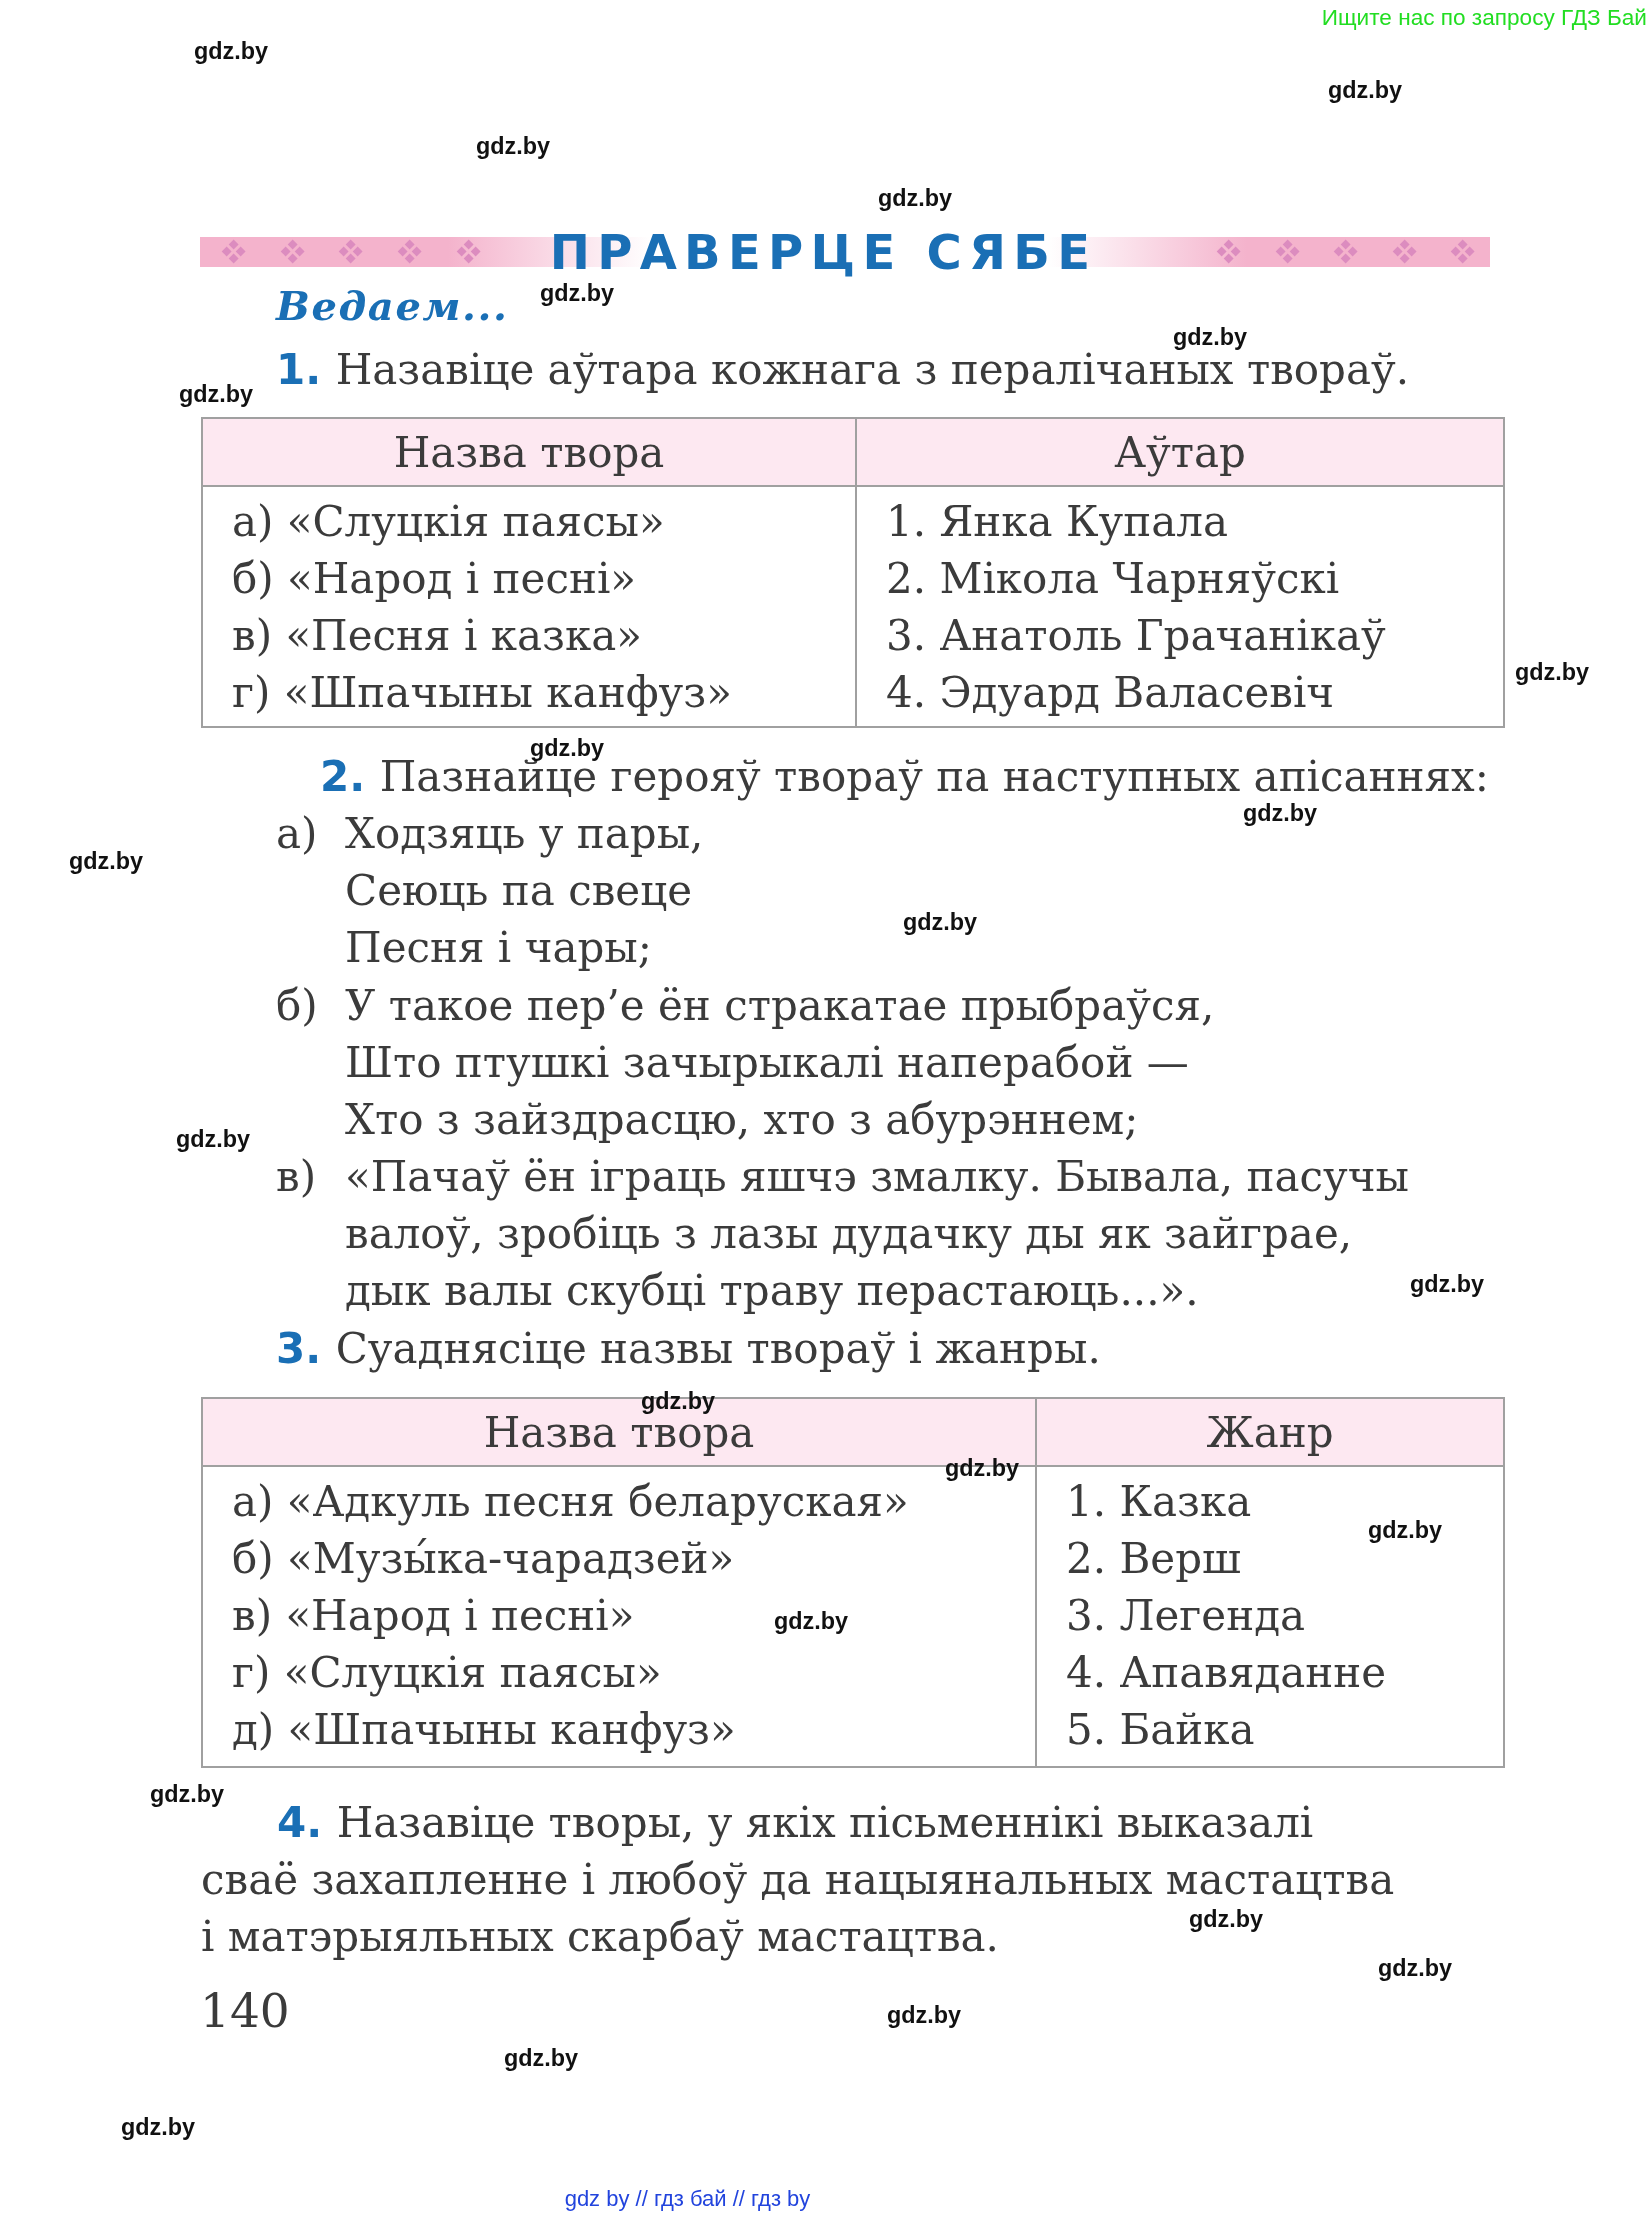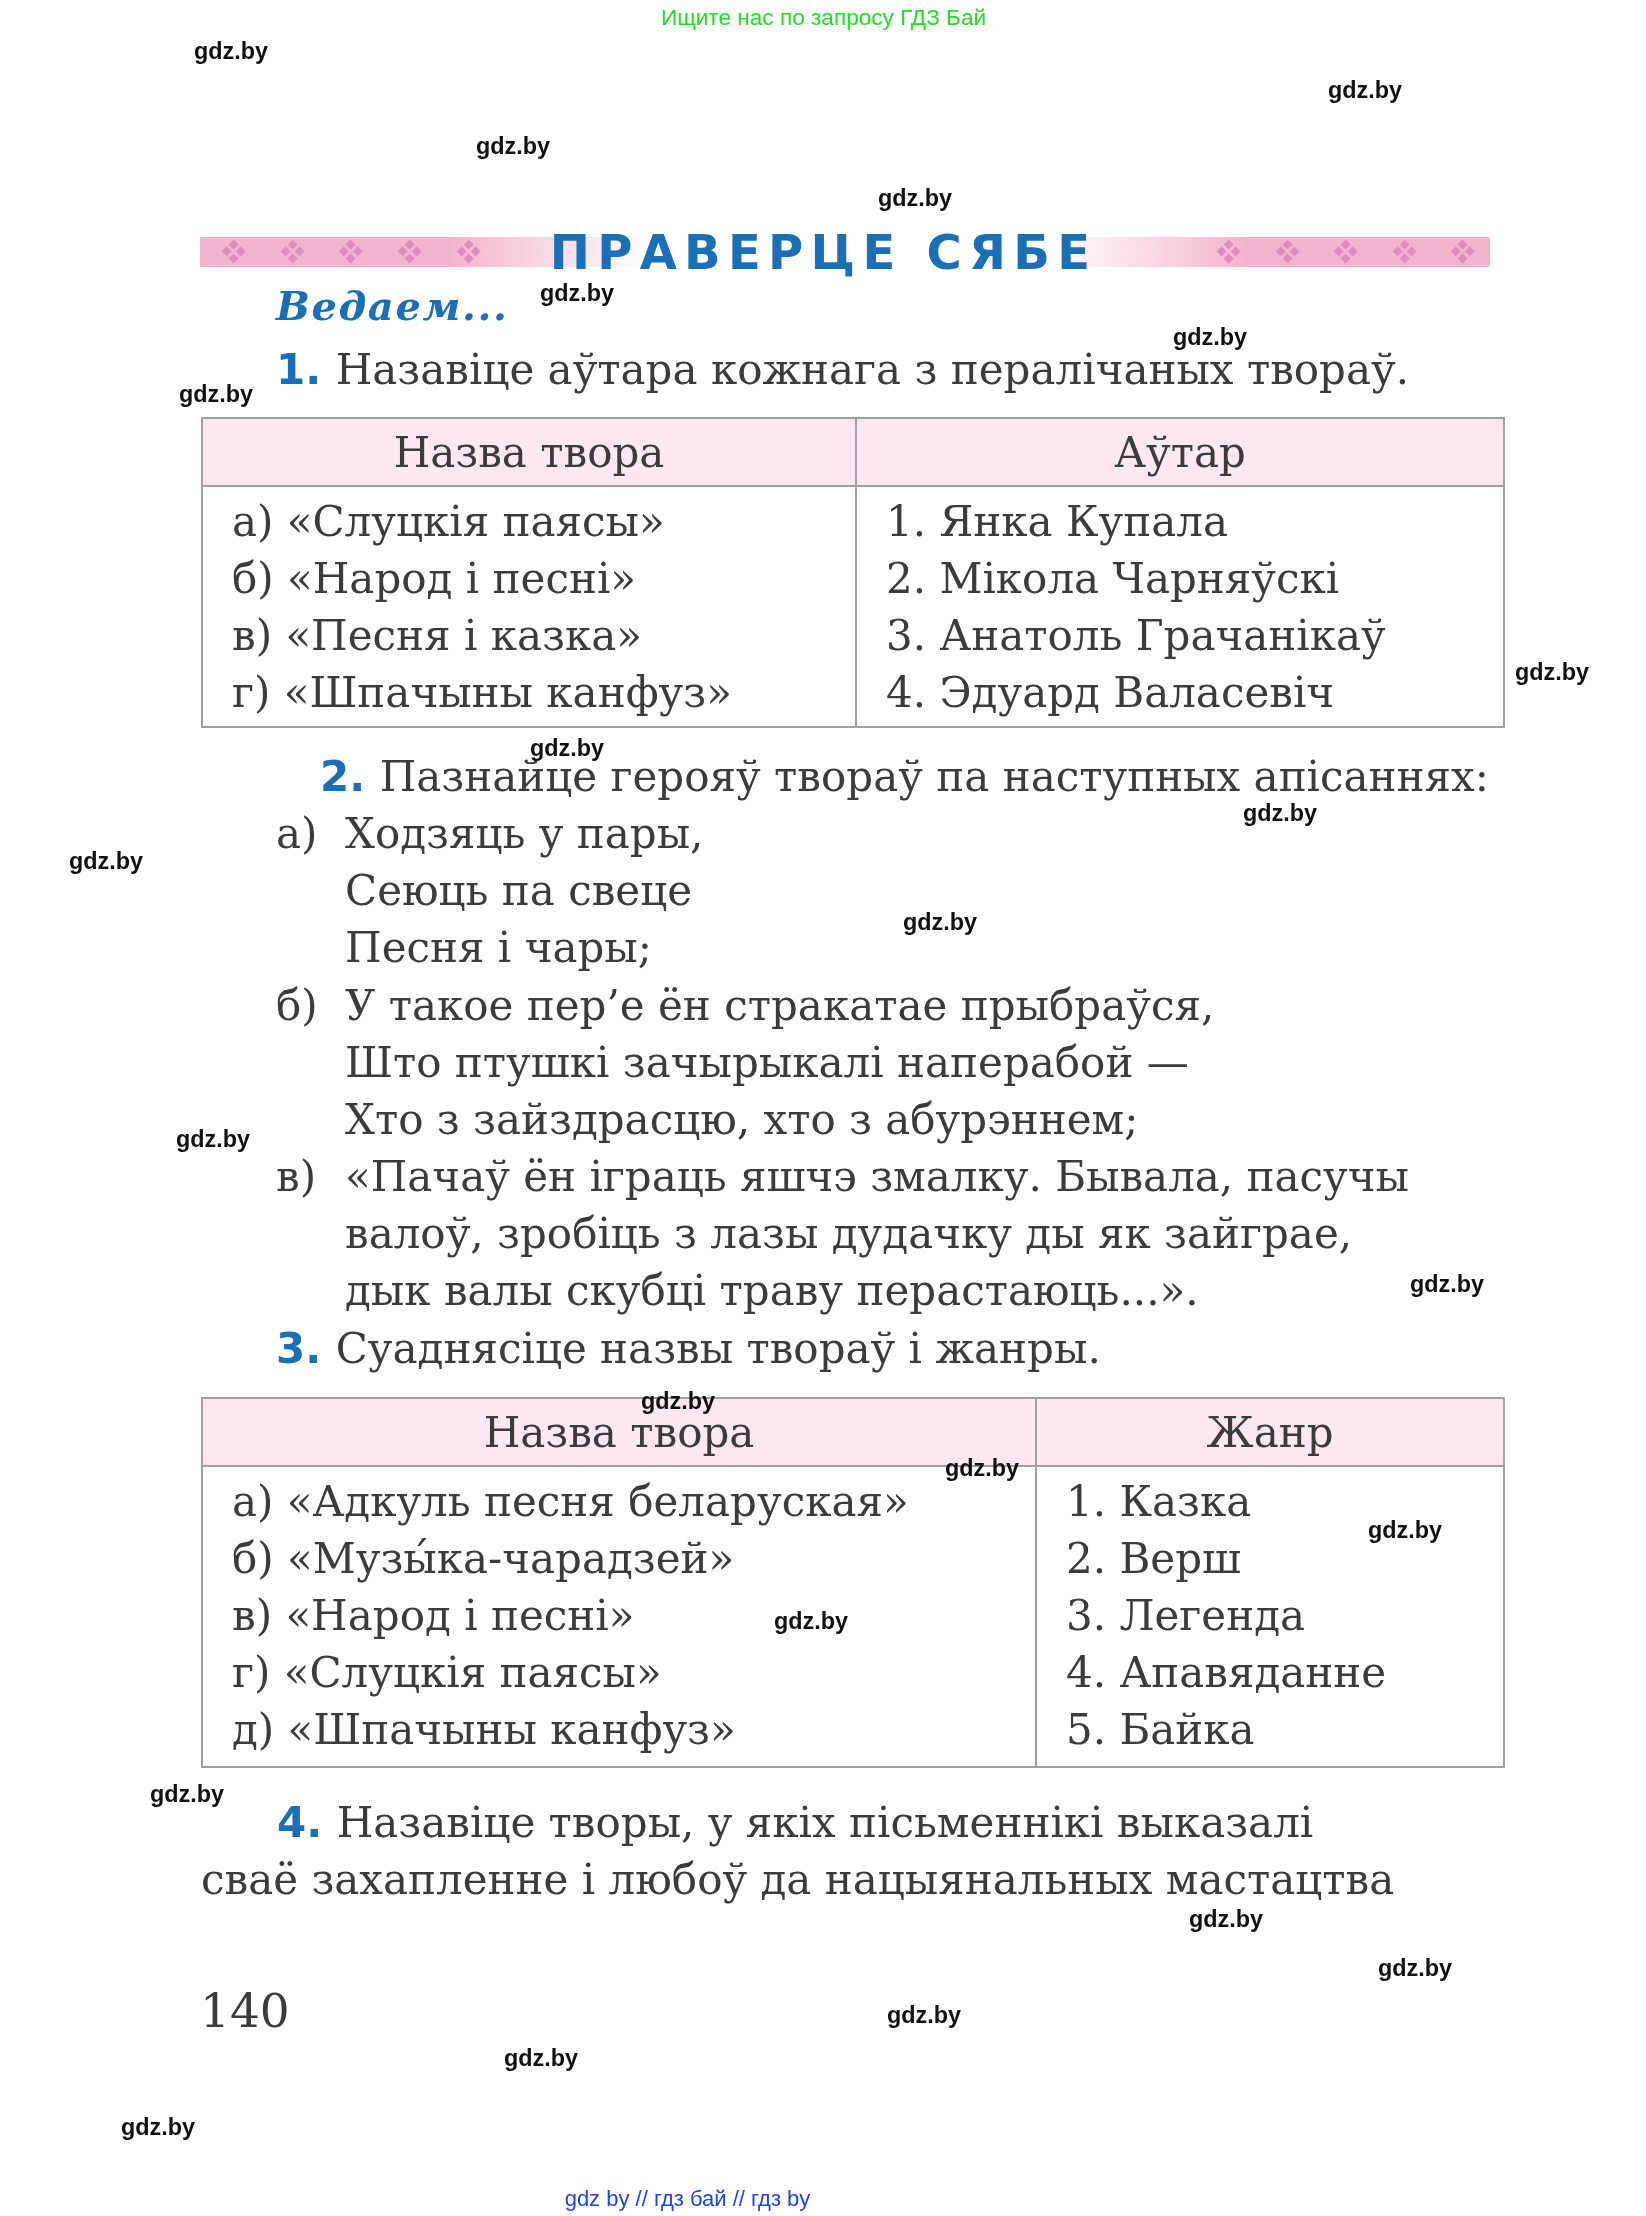--- a/index.html
+++ b/index.html
@@ -1,18 +1,18 @@
 <!DOCTYPE html>
 <html style="font-size:13px"><head>
 <meta charset="utf-8">
 <style>
   html, body { margin:0; padding:0; background:#ffffff; }
   body { width:1647px; height:2216px; position:relative; overflow:hidden; }
   .wm { position:absolute; font-family:"Liberation Sans", sans-serif; font-size:23.4px; color:#111; line-height:1;font-weight:bold; }
-  .top-banner { position:absolute; top:4.8px; left:0; width:1647px; text-align:center; font-family:"Liberation Sans", sans-serif; font-size:22.6px; color:#22dd22; }
+  .top-banner { position:absolute; top:4.8px; left:0; width:1647px; text-align:right; font-family:"Liberation Sans", sans-serif; font-size:22.6px; color:#22dd22; }
   .bottom-banner { position:absolute; top:2186px; left:0; width:1375px; text-align:center; font-family:"Liberation Sans", sans-serif; font-size:22px; color:#2244dd; }
 
   .band { position:absolute; top:237px; height:30px; }
   .band-left { left:200px; width:451px; background:linear-gradient(to right,#f4b3cc 0%,#f4b3cc 55%,#ffffff 100%); }
   .band-right { left:1048px; width:442px; background:linear-gradient(to left,#f4b3cc 0%,#f4b3cc 55%,#ffffff 100%); }
   .diamond-cluster { position:absolute; top:3.2px; width:24px; height:24px; }
   .diamond-cluster span { position:absolute; width:7.3px; height:7.3px; background:#dc8cbf; transform:rotate(45deg); }
   .diamond-cluster span:nth-child(1){ left:8px; top:0.8px; }
   .diamond-cluster span:nth-child(2){ left:0.8px; top:8px; }
   .diamond-cluster span:nth-child(3){ left:15.3px; top:8px; }
@@ -183,20 +183,21 @@
       <span class="row">4. Апавяданне</span>
       <span class="row">5. Байка</span>
     </td>
   </tr>
 </tbody>
   </table>
 
 <div class="q" style="left:201px; top:1794px;">
   <span style="display:inline-block; width:76px;"></span><span class="qnum">4.</span><span>Назавіце творы, у якіх пісьменнікі выказалі</span><br>
   <span>сваё захапленне і любоў да нацыянальных мастацтва</span><br>
+  <span>і матэрыяльных скарбаў мастацтва.</span>
 </div>
 
 <div class="page-num">140</div>
 
 <div class="wm" style="left:194px; top:40px;">gdz.by</div>
 <div class="wm" style="left:1328px; top:79px;">gdz.by</div>
 <div class="wm" style="left:476px; top:135px;">gdz.by</div>
 <div class="wm" style="left:878px; top:187px;">gdz.by</div>
 <div class="wm" style="left:540px; top:282px;">gdz.by</div>
 <div class="wm" style="left:1173px; top:326px;">gdz.by</div>

